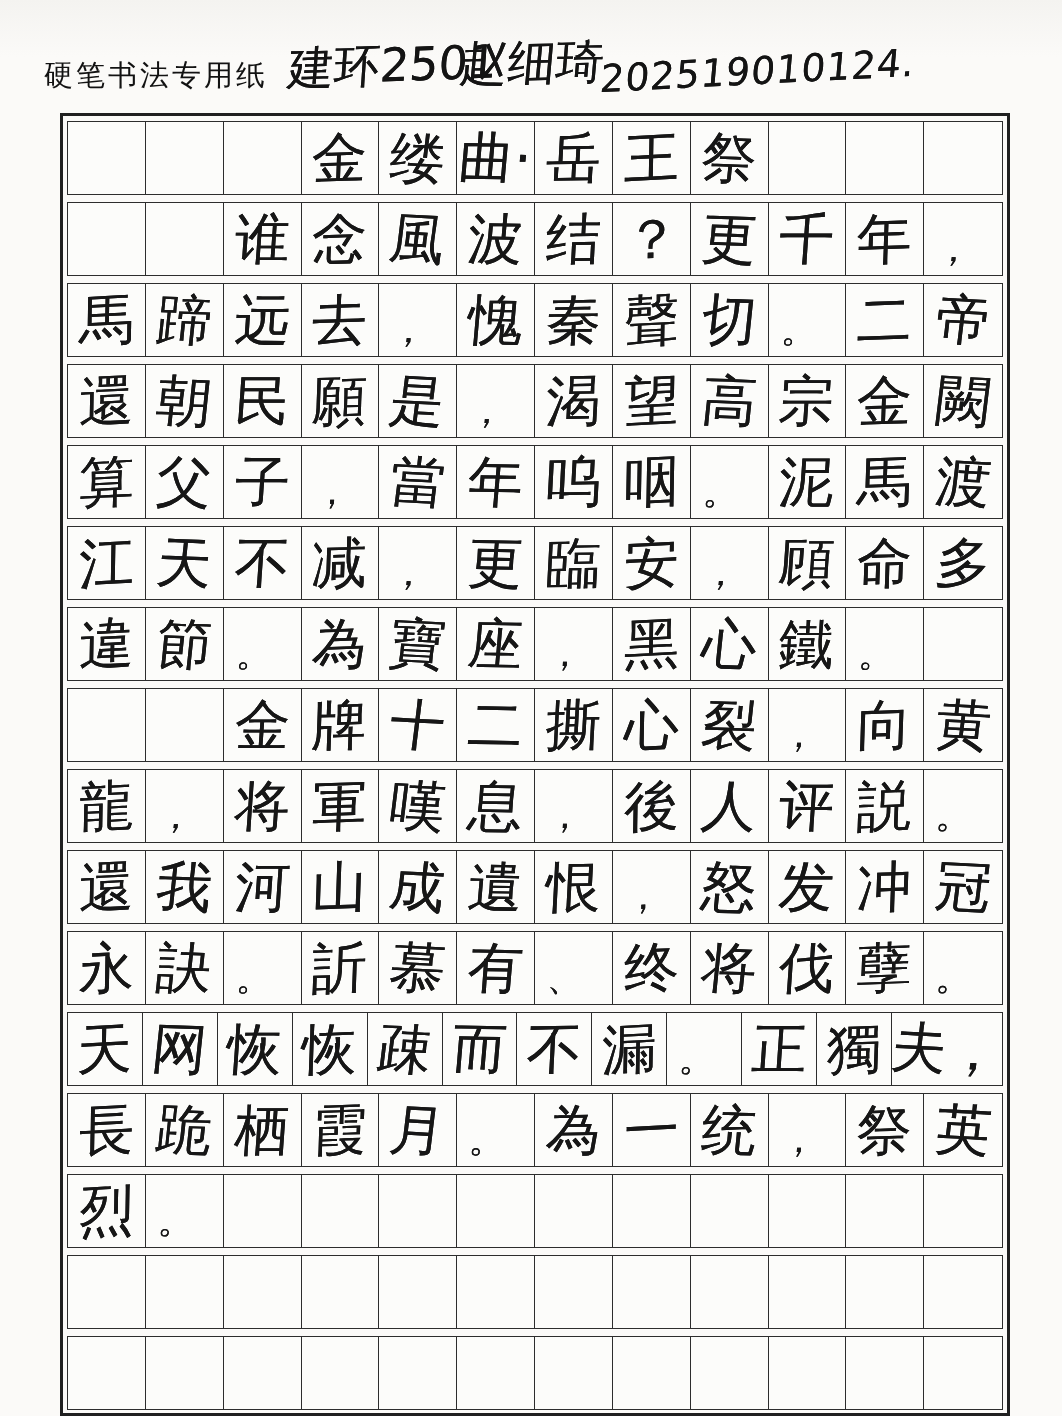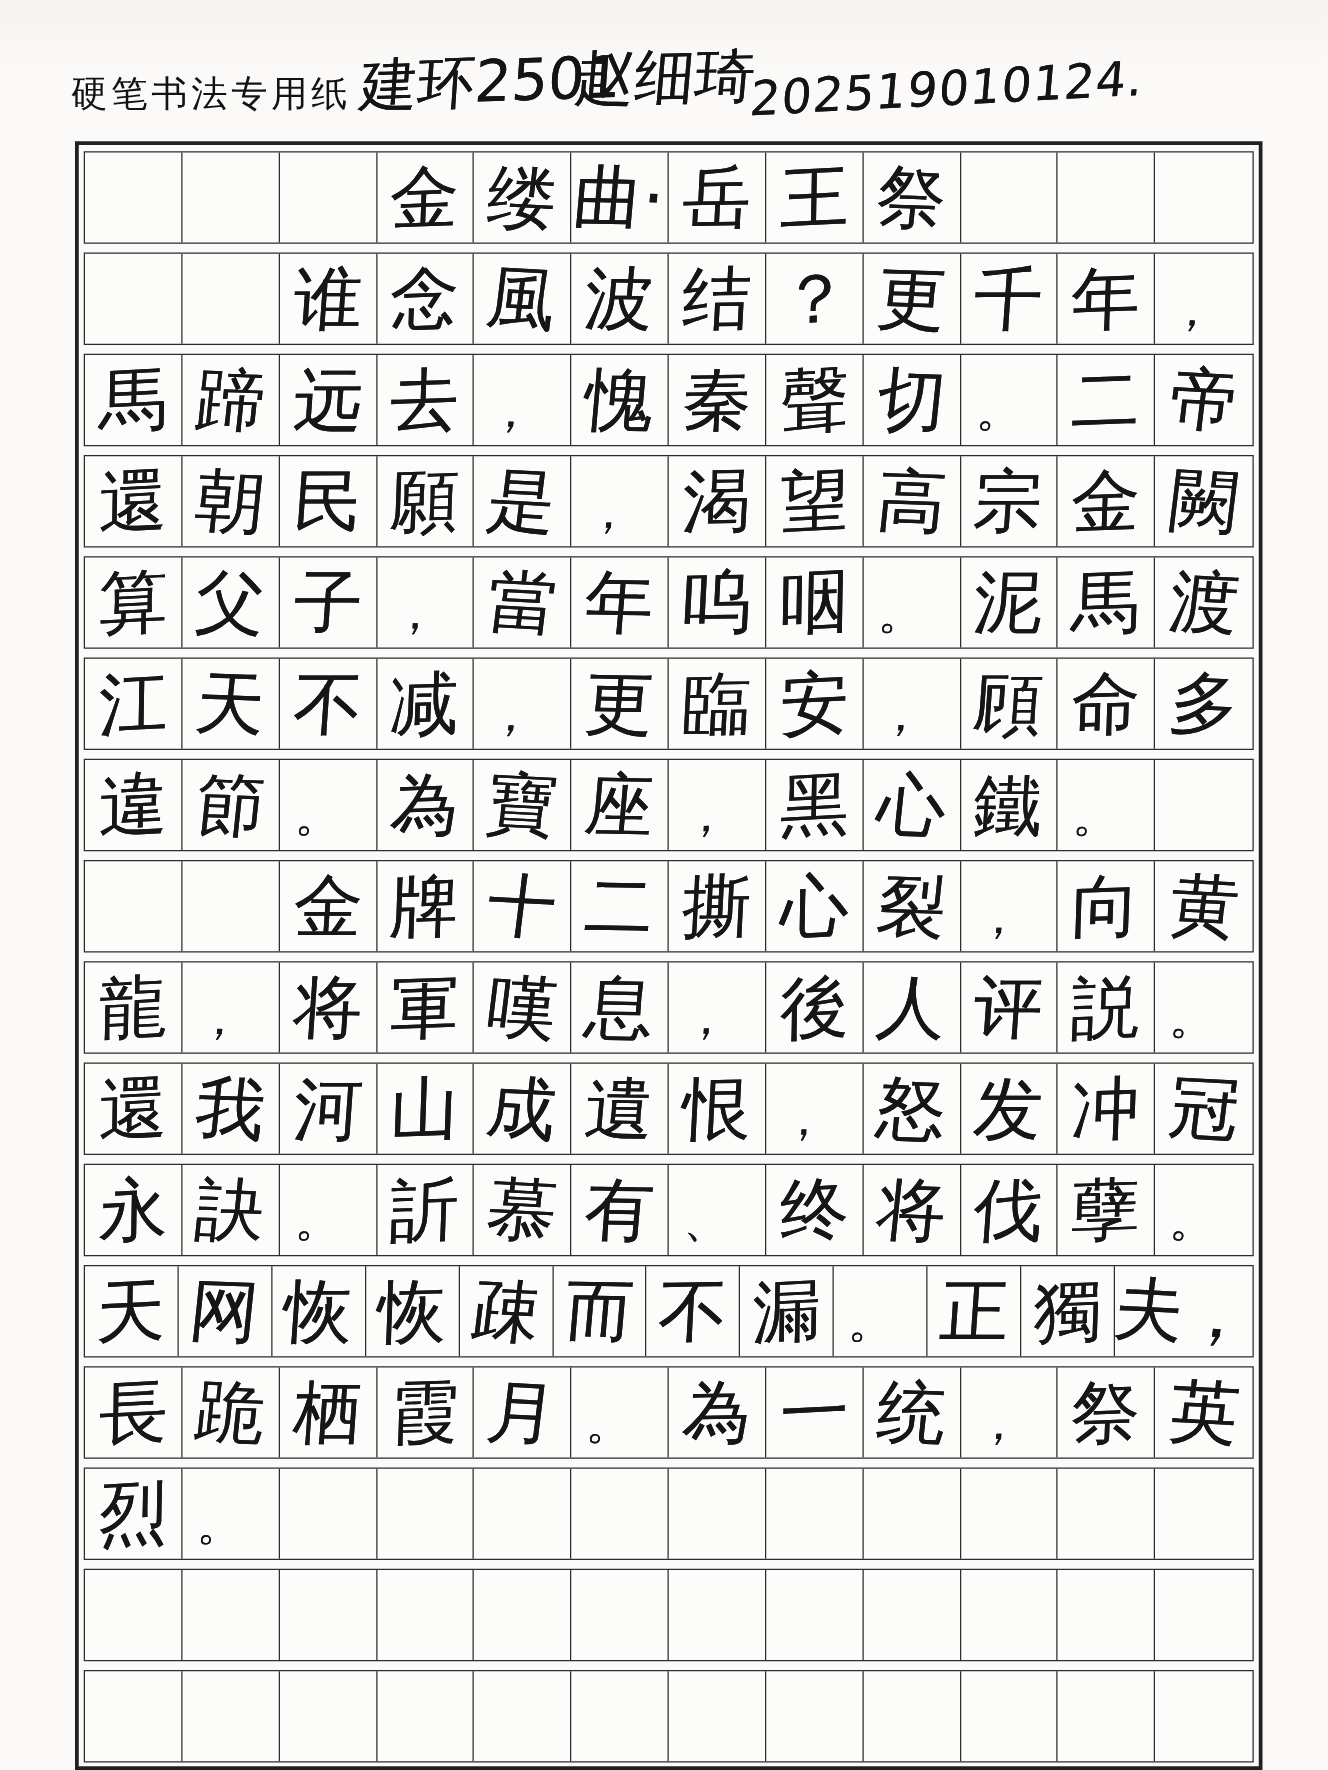--- a/index.html
+++ b/index.html
@@ -4,21 +4,21 @@
 <style>
   html,body{margin:0;padding:0;}
   body{
     width:1062px;height:1416px;position:relative;overflow:hidden;
     background:#fbfaf8;
     font-family:"DejaVu Sans",sans-serif;
   }
   .page{position:absolute;inset:0;background:linear-gradient(180deg,#f4f3f0 0%,#fbfaf8 4%,#fbfaf8 100%);}
   
   .printed-label{
-    position:absolute;left:57px;top:56px;
+    position:absolute;left:44px;top:56px;
     font-family:"Liberation Serif",serif;
     font-size:29px;letter-spacing:3px;color:#121212;z-index:3;
   }
   .hw-header{
     position:absolute;color:#141414;z-index:3;line-height:1;
     font-family:"DejaVu Sans",sans-serif;
     text-shadow:0 0 .4px #141414;
     white-space:nowrap;
   }
   .class-name{left:288px;top:42px;font-size:46px;transform:rotate(-2deg) skewX(-6deg);}

